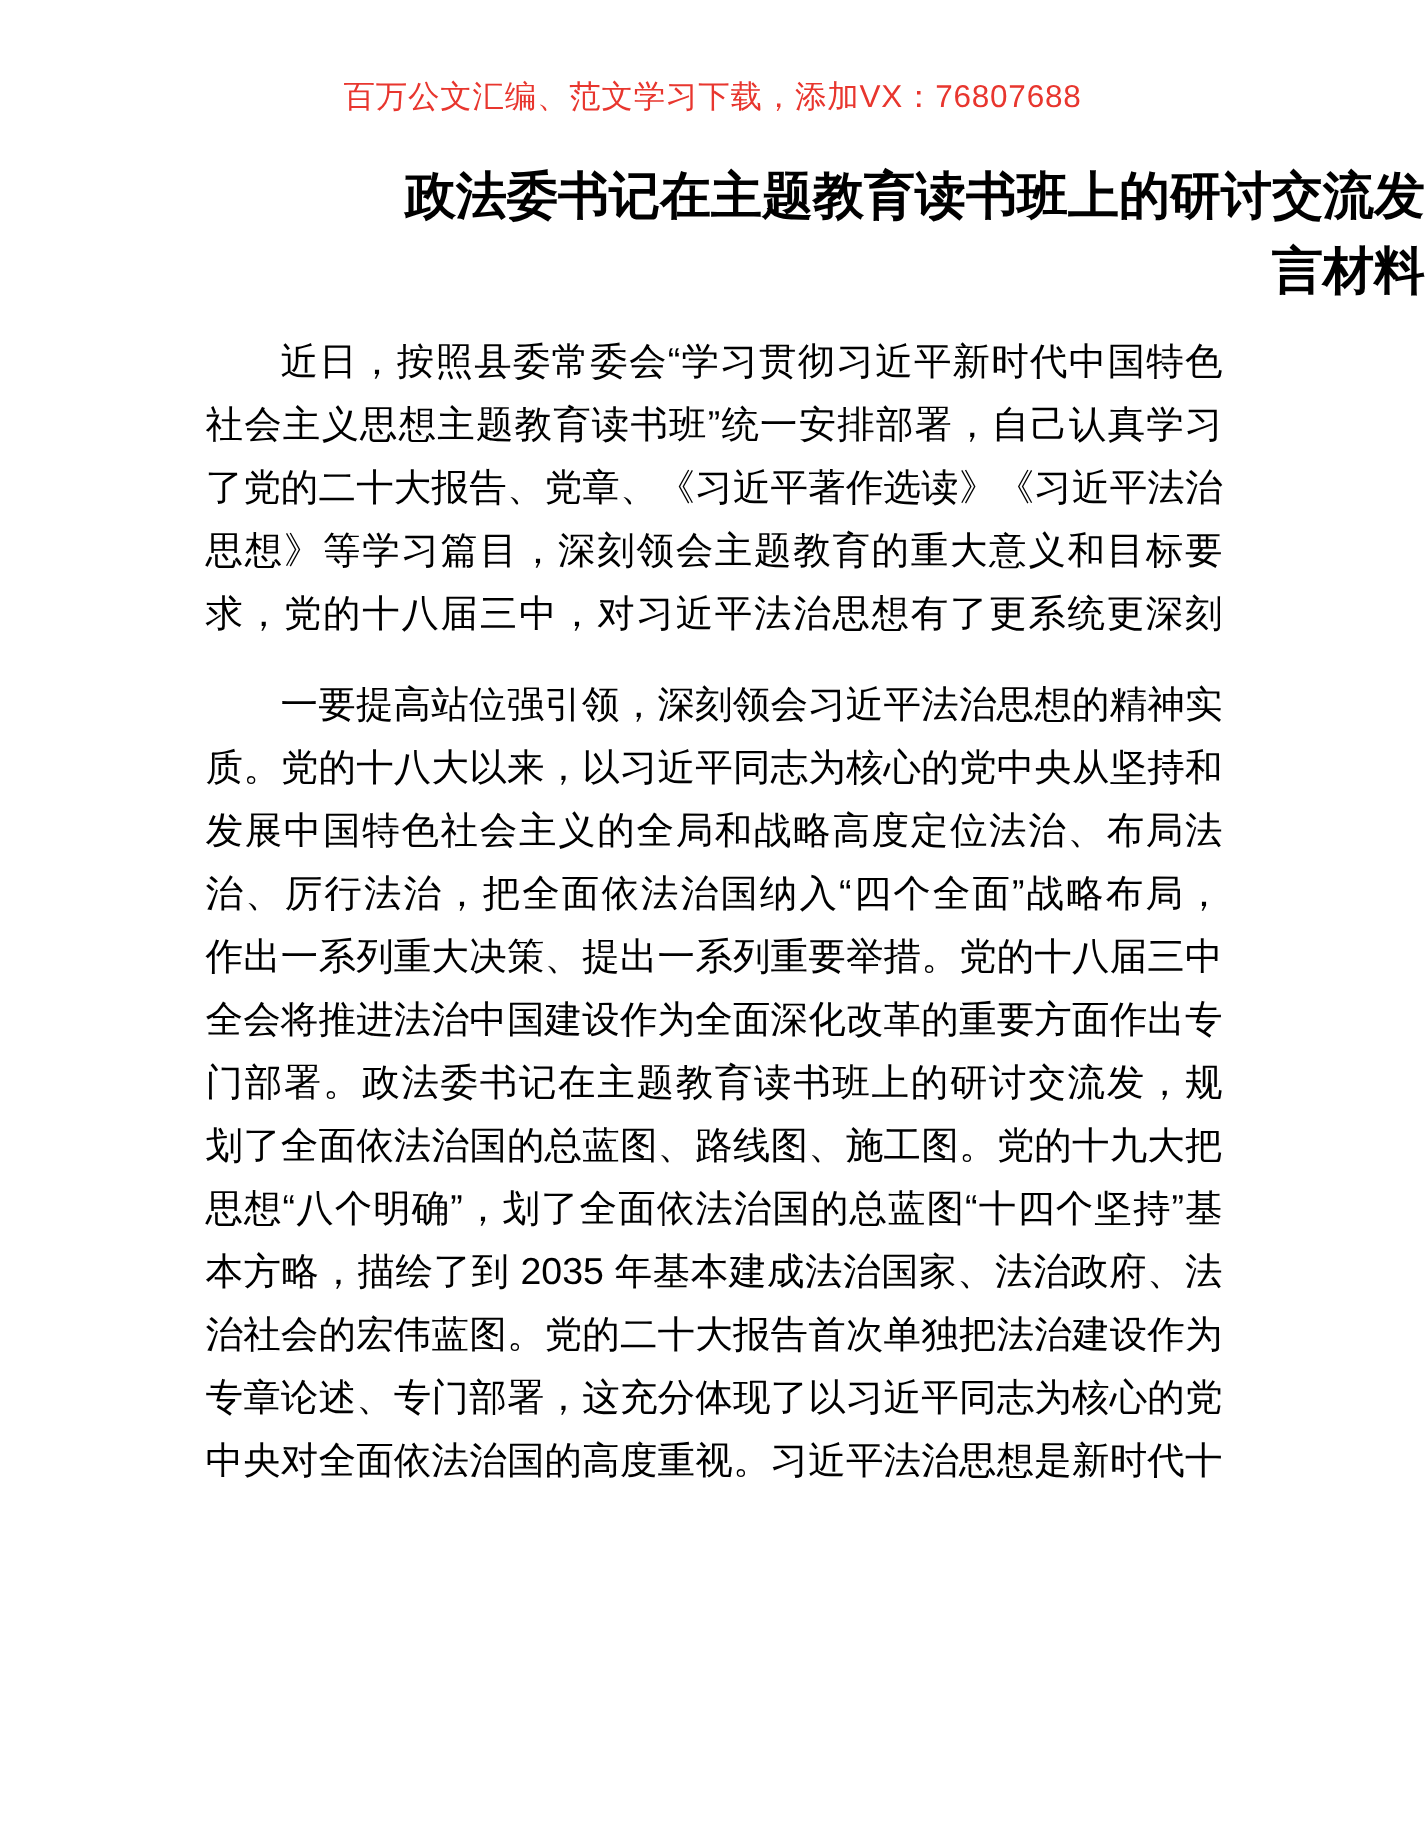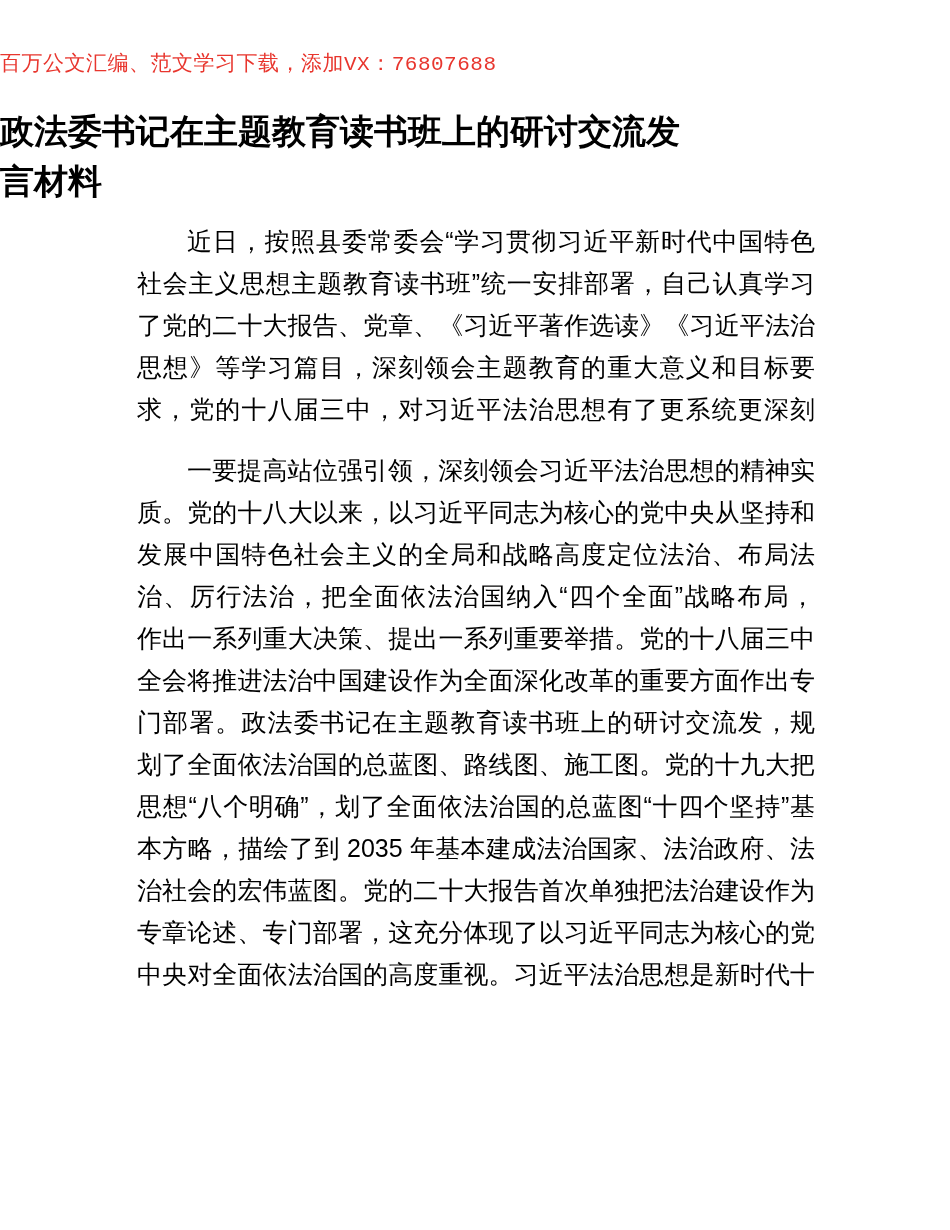--- a/index.html
+++ b/index.html
@@ -14,33 +14,32 @@
     background: #ffffff;
     overflow: hidden;
     font-family: "Liberation Sans", "DejaVu Sans", sans-serif;
     color: #000000;
   }
   .promo-banner {
     position: absolute;
     top: 52px;
     left: 0;
     right: 0;
-    text-align: left;
+    text-align: center;
     font-size: 21px;
     line-height: 26px;
     color: #e8362e;
     letter-spacing: 0.5px;
-    font-family: Liberation Mono, monospace;
   }
   .doc-title {
     position: absolute;
     top: 106px;
     left: 0;
     right: 0;
-    text-align: left;
+    text-align: right;
     font-size: 34px;
     font-weight: 700;
     line-height: 50px;
   }
   .title-line {
     white-space: nowrap;
   }
   .doc-body {
     position: absolute;
     top: 220px;

